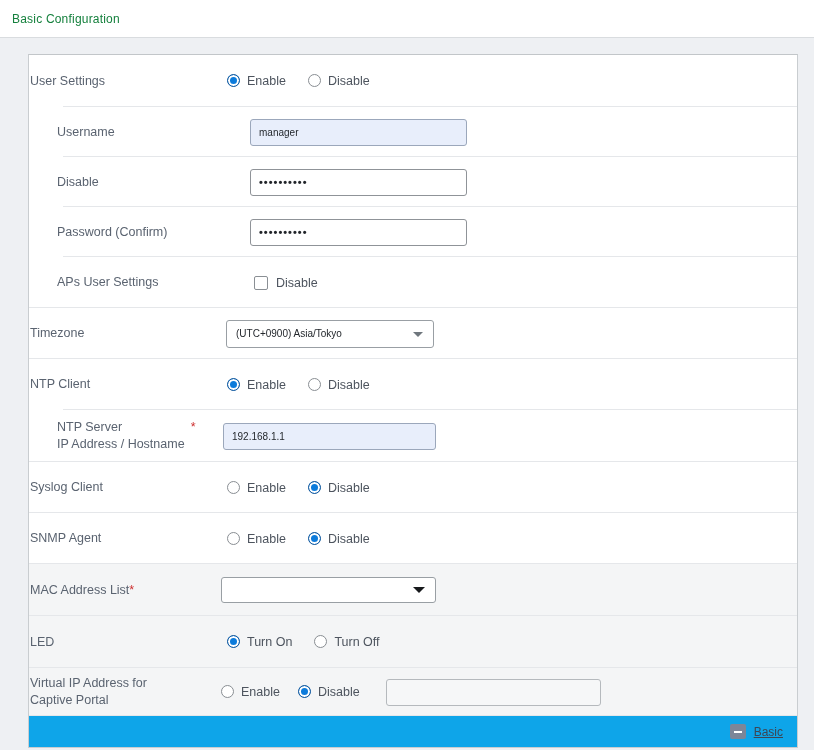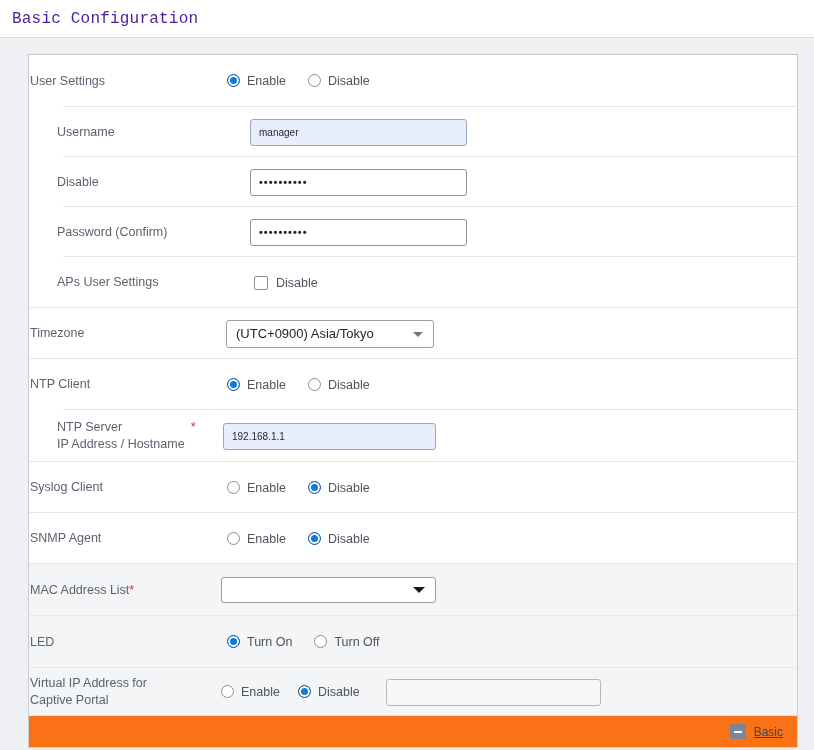--- a/index.html
+++ b/index.html
@@ -10,21 +10,21 @@
     overflow: hidden;
   }
   
   .titlebar {
     height: 38px; background: #ffffff;
     border-bottom: 1px solid #d9dcdf;
     display: flex; align-items: center;
     padding-left: 12px;
   }
   .titlebar h1 {
-    font-size: 16px; font-weight: 400; color: #4c1d95; letter-spacing: .2px; font-family: Liberation Mono, monospace;
+    font-size: 12px; font-weight: 400; color: #15803d; letter-spacing: .2px;
   }
   
   .panel {
     width: 770px; margin: 16px 0 0 28px;
     background: #ffffff;
     border: 1px solid #c9cdd0; border-top-color: #c2c6c9;
   }
   .row {
     position: relative;
     display: flex; align-items: center;
@@ -82,39 +82,39 @@
   .tinput:disabled, .tinput.disabled {
     background: #f6f7f8; border-color: #b5b9bd; color: #6a6f75;
   }
   .dis-input { width: 215px; margin-left: 26px; }
 
   
   .selectbox {
     position: relative; height: 28px;
     border: 1px solid #999fa4; border-radius: 3px; background: #fff;
     display: flex; align-items: center;
-    font-size: 13px; color: #23272c; padding: 0 24px 0 9px;
+    font-size: 10px; color: #23272c; padding: 0 24px 0 9px;
     cursor: default;
   }
   .sel-tz { width: 208px; margin-left: 5px; }
   .sel-mac { width: 215px; margin-left: 0; height: 26px; }
   .arrow {
     position: absolute; right: 10px; top: 50%; margin-top: -2px;
     width: 0; height: 0;
     border-left: 5px solid transparent; border-right: 5px solid transparent;
   }
   .arrow.gray { border-top: 5px solid #6f767d; }
   .arrow.dark { border-top: 6px solid #17191c; border-left-width: 6px; border-right-width: 6px; margin-top: -3px; }
 
   
   .radio-group.tight { gap: 18px; margin-left: 0; }
 
   
   .footer-row {
-    min-height: 31px; background: #f97316;
+    min-height: 31px; background: #0ea5e9;
     display: flex; align-items: center; justify-content: flex-end;
     padding-right: 14px; gap: 8px;
   }
   .collapse-btn {
     width: 16px; height: 15px; background: #7c8698; border: none;
     border-radius: 2px; display: flex; align-items: center; justify-content: center;
     cursor: pointer;
   }
   .minus-bar { width: 8px; height: 2px; background: #ffffff; }
   .basic-link {

